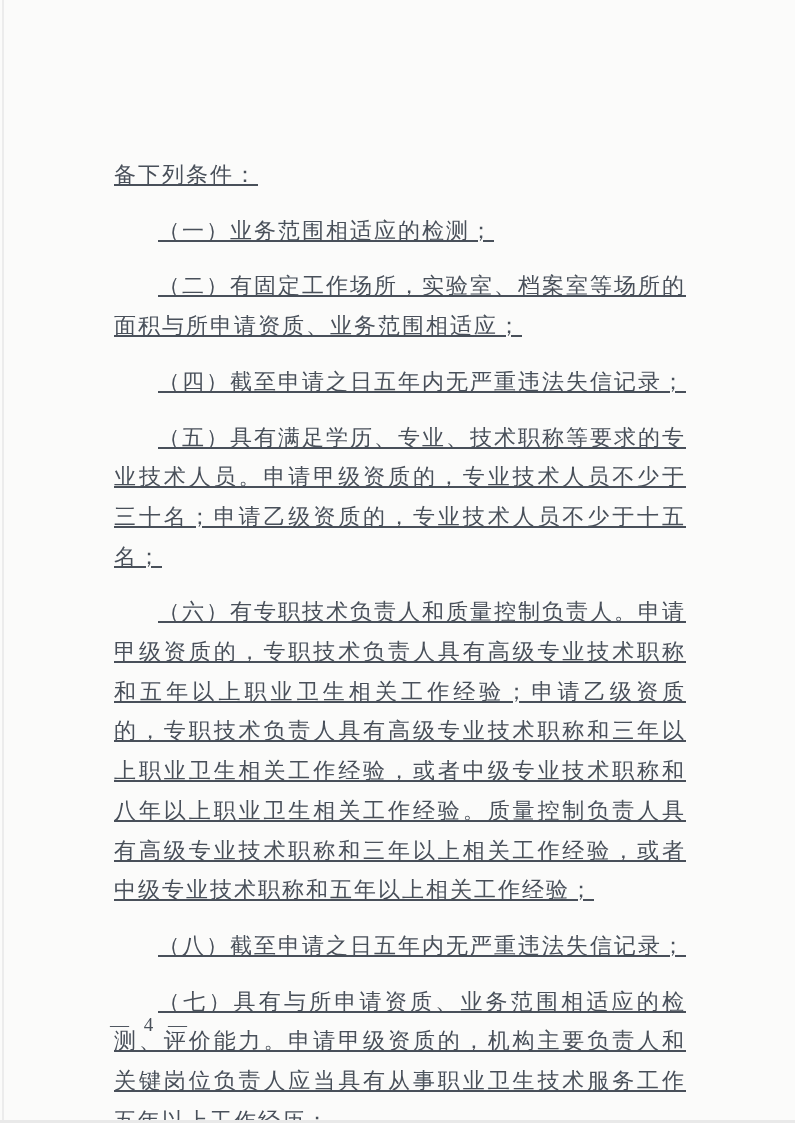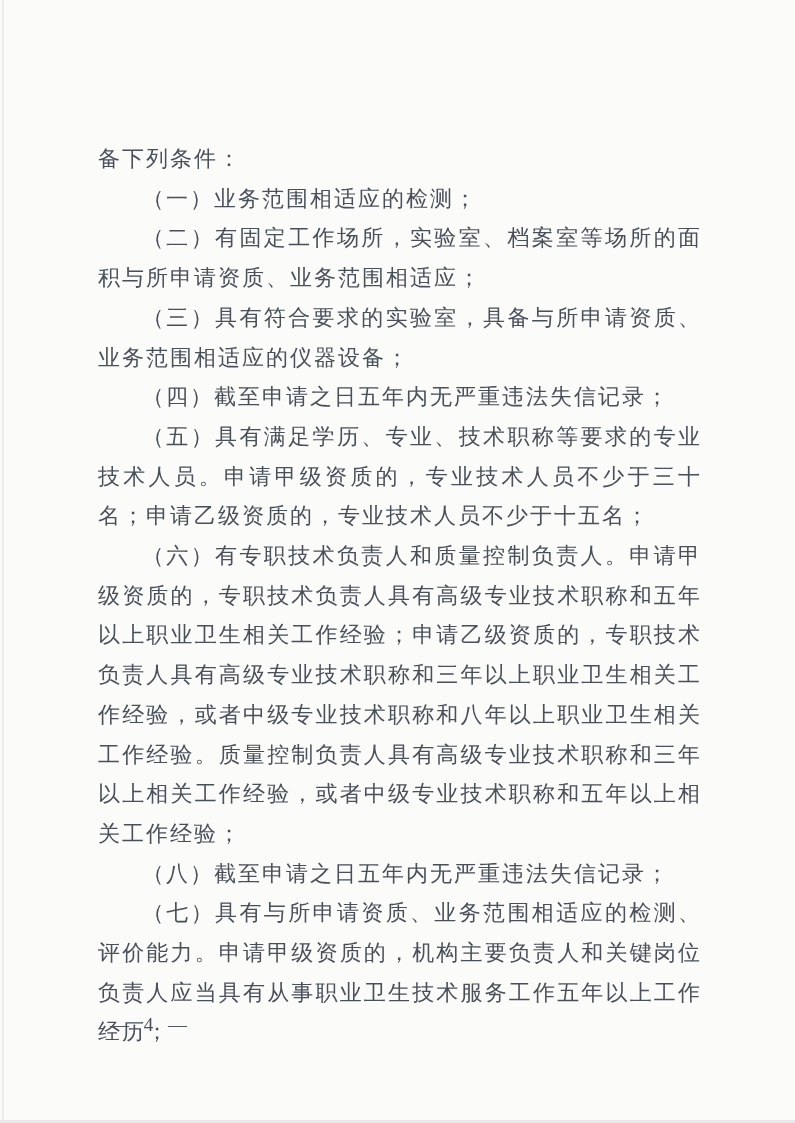--- a/index.html
+++ b/index.html
@@ -41,23 +41,24 @@
     top: 139px;
     width: 604px;
     font-size: 22px;
     line-height: 39.7px;
     letter-spacing: 2px;
     color: var(--ink);
     text-align: justify;
     text-justify: inter-character;
   }
   .para {
-    margin: 0;
+    margin: 16px;
     padding: 0;
     text-indent: 2em;
+    text-decoration: underline;
   }
   .para.no-indent {
     text-indent: 0;
   }
   .page-number {
     position: absolute;
     left: 110px;
     top: 1014px;
     font-size: 19px;
     letter-spacing: 5px;
@@ -68,21 +69,20 @@
 </head>
 <body>
 
 <div class="page">
   <div class="scan-edge-left"></div>
 
   <div class="body-text">
     <p class="para no-indent">备下列条件：</p>
     <p class="para">（一）业务范围相适应的检测；</p>
     <p class="para">（二）有固定工作场所，实验室、档案室等场所的面积与所申请资质、业务范围相适应；</p>
-    <p class="para">（三）具有符合要求的实验室，具备与所申请资质、业务范围相适应的仪器设备；</p>
     <p class="para">（四）截至申请之日五年内无严重违法失信记录；</p>
     <p class="para">（五）具有满足学历、专业、技术职称等要求的专业技术人员。申请甲级资质的，专业技术人员不少于三十名；申请乙级资质的，专业技术人员不少于十五名；</p>
     <p class="para">（六）有专职技术负责人和质量控制负责人。申请甲级资质的，专职技术负责人具有高级专业技术职称和五年以上职业卫生相关工作经验；申请乙级资质的，专职技术负责人具有高级专业技术职称和三年以上职业卫生相关工作经验，或者中级专业技术职称和八年以上职业卫生相关工作经验。质量控制负责人具有高级专业技术职称和三年以上相关工作经验，或者中级专业技术职称和五年以上相关工作经验；</p>
     <p class="para">（八）截至申请之日五年内无严重违法失信记录；</p>
     <p class="para">（七）具有与所申请资质、业务范围相适应的检测、评价能力。申请甲级资质的，机构主要负责人和关键岗位负责人应当具有从事职业卫生技术服务工作五年以上工作经历；</p>
   </div>
 
   <div class="page-number">— 4 —</div>
 
   <div class="scan-edge-bottom"></div>

